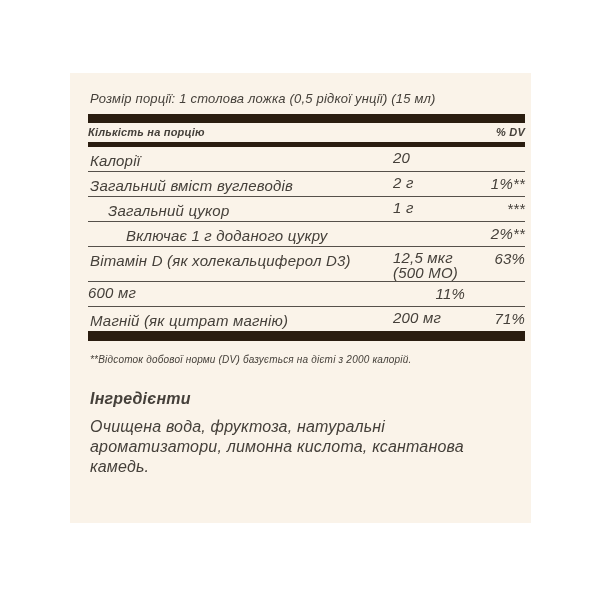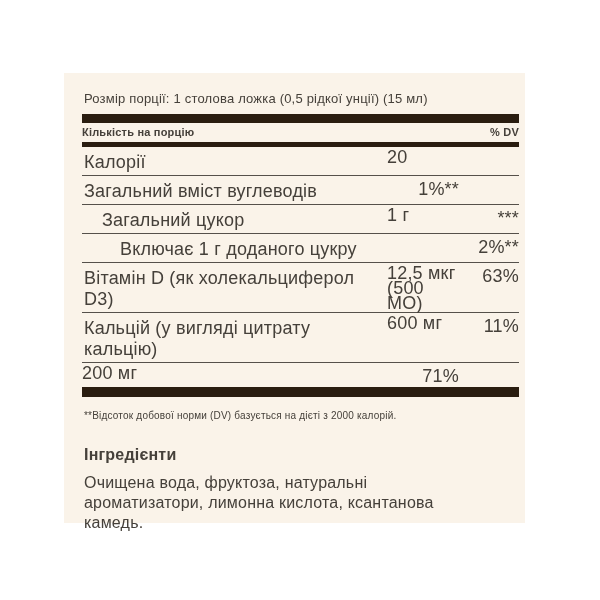--- a/index.html
+++ b/index.html
@@ -13,27 +13,28 @@
   }
   .page {
     position: relative;
     width: 600px;
     height: 600px;
     background: #ffffff;
     overflow: hidden;
   }
   .label-panel {
     position: absolute;
-    left: 64px;
+    left: 70px;
     top: 73px;
     width: 461px;
     height: 450px;
     box-sizing: border-box;
     background: var(--panel-bg, #faf3e9);
     padding: 18px 6px 6px 18px;
+    font-style: italic;
   }
   .serving {
     font-size: 13px;
     letter-spacing: 0.2px;
     line-height: 15px;
     padding-left: 2px;
   }
   .bar {
     background: var(--bar, #2a1d10);
     width: 100%;
@@ -48,21 +49,21 @@
     font-weight: bold;
     font-size: 11px;
     letter-spacing: 0.2px;
     padding: 3px 0 4px 0;
   }
   .trow {
     display: grid;
     grid-template-columns: 305px 72px 1fr;
     min-height: 24px;
     border-bottom: 1px solid var(--separator, #55504a);
-    font-size: 18px;
+    font-size: 15px;
     letter-spacing: 0.2px;
   }
   .trow.last { border-bottom: none; min-height: 21px; }
   .trow.tall { min-height: 34px; }
   .cell { display: block; }
   .cell.lbl { padding: 5px 0 2px 2px; }
   .cell.lbl.ind1 { padding-left: 20px; }
   .cell.lbl.ind2 { padding-left: 38px; }
   .cell.amt { padding-top: 3px; line-height: 15px; }
   .cell.amt span { display: block; }
@@ -109,20 +110,21 @@
     <div class="bar bar-mid"></div>
 
     <div class="trow">
       <span class="cell lbl">Калорії</span>
       <span class="cell amt">20</span>
       <span class="cell dv"></span>
     </div>
 
     <div class="trow">
       <span class="cell lbl">Загальний вміст вуглеводів</span>
+      <span class="cell amt">2 г</span>
       <span class="cell dv">1%**</span>
     </div>
 
     <div class="trow">
       <span class="cell lbl ind1">Загальний цукор</span>
       <span class="cell amt">1 г</span>
       <span class="cell dv">***</span>
     </div>
 
     <div class="trow">
@@ -134,26 +136,26 @@
     <div class="trow tall">
       <span class="cell lbl">Вітамін D (як холекальциферол D3)</span>
       <span class="cell amt">
         <span>12,5 мкг</span>
         <span>(500 МО)</span>
       </span>
       <span class="cell dv">63%</span>
     </div>
 
     <div class="trow">
-      <span class="cell lbl">Кальцій (у вигляді цитрату кальцію)</span>
       <span class="cell amt">600 мг</span>
       <span class="cell dv">11%</span>
     </div>
 
     <div class="trow last">
+      <span class="cell lbl">Магній (як цитрат магнію)</span>
       <span class="cell amt">200 мг</span>
       <span class="cell dv">71%</span>
     </div>
 
     <div class="bar bar-bottom"></div>
 
     <p class="footnote fn1">**Відсоток добової норми (DV) базується на дієті з 2000 калорій.</p>
 
     <h2 class="ing-heading">Інгредієнти</h2>
     <p class="ing-text">Очищена вода, фруктоза, натуральні ароматизатори, лимонна кислота, ксантанова камедь.</p>

